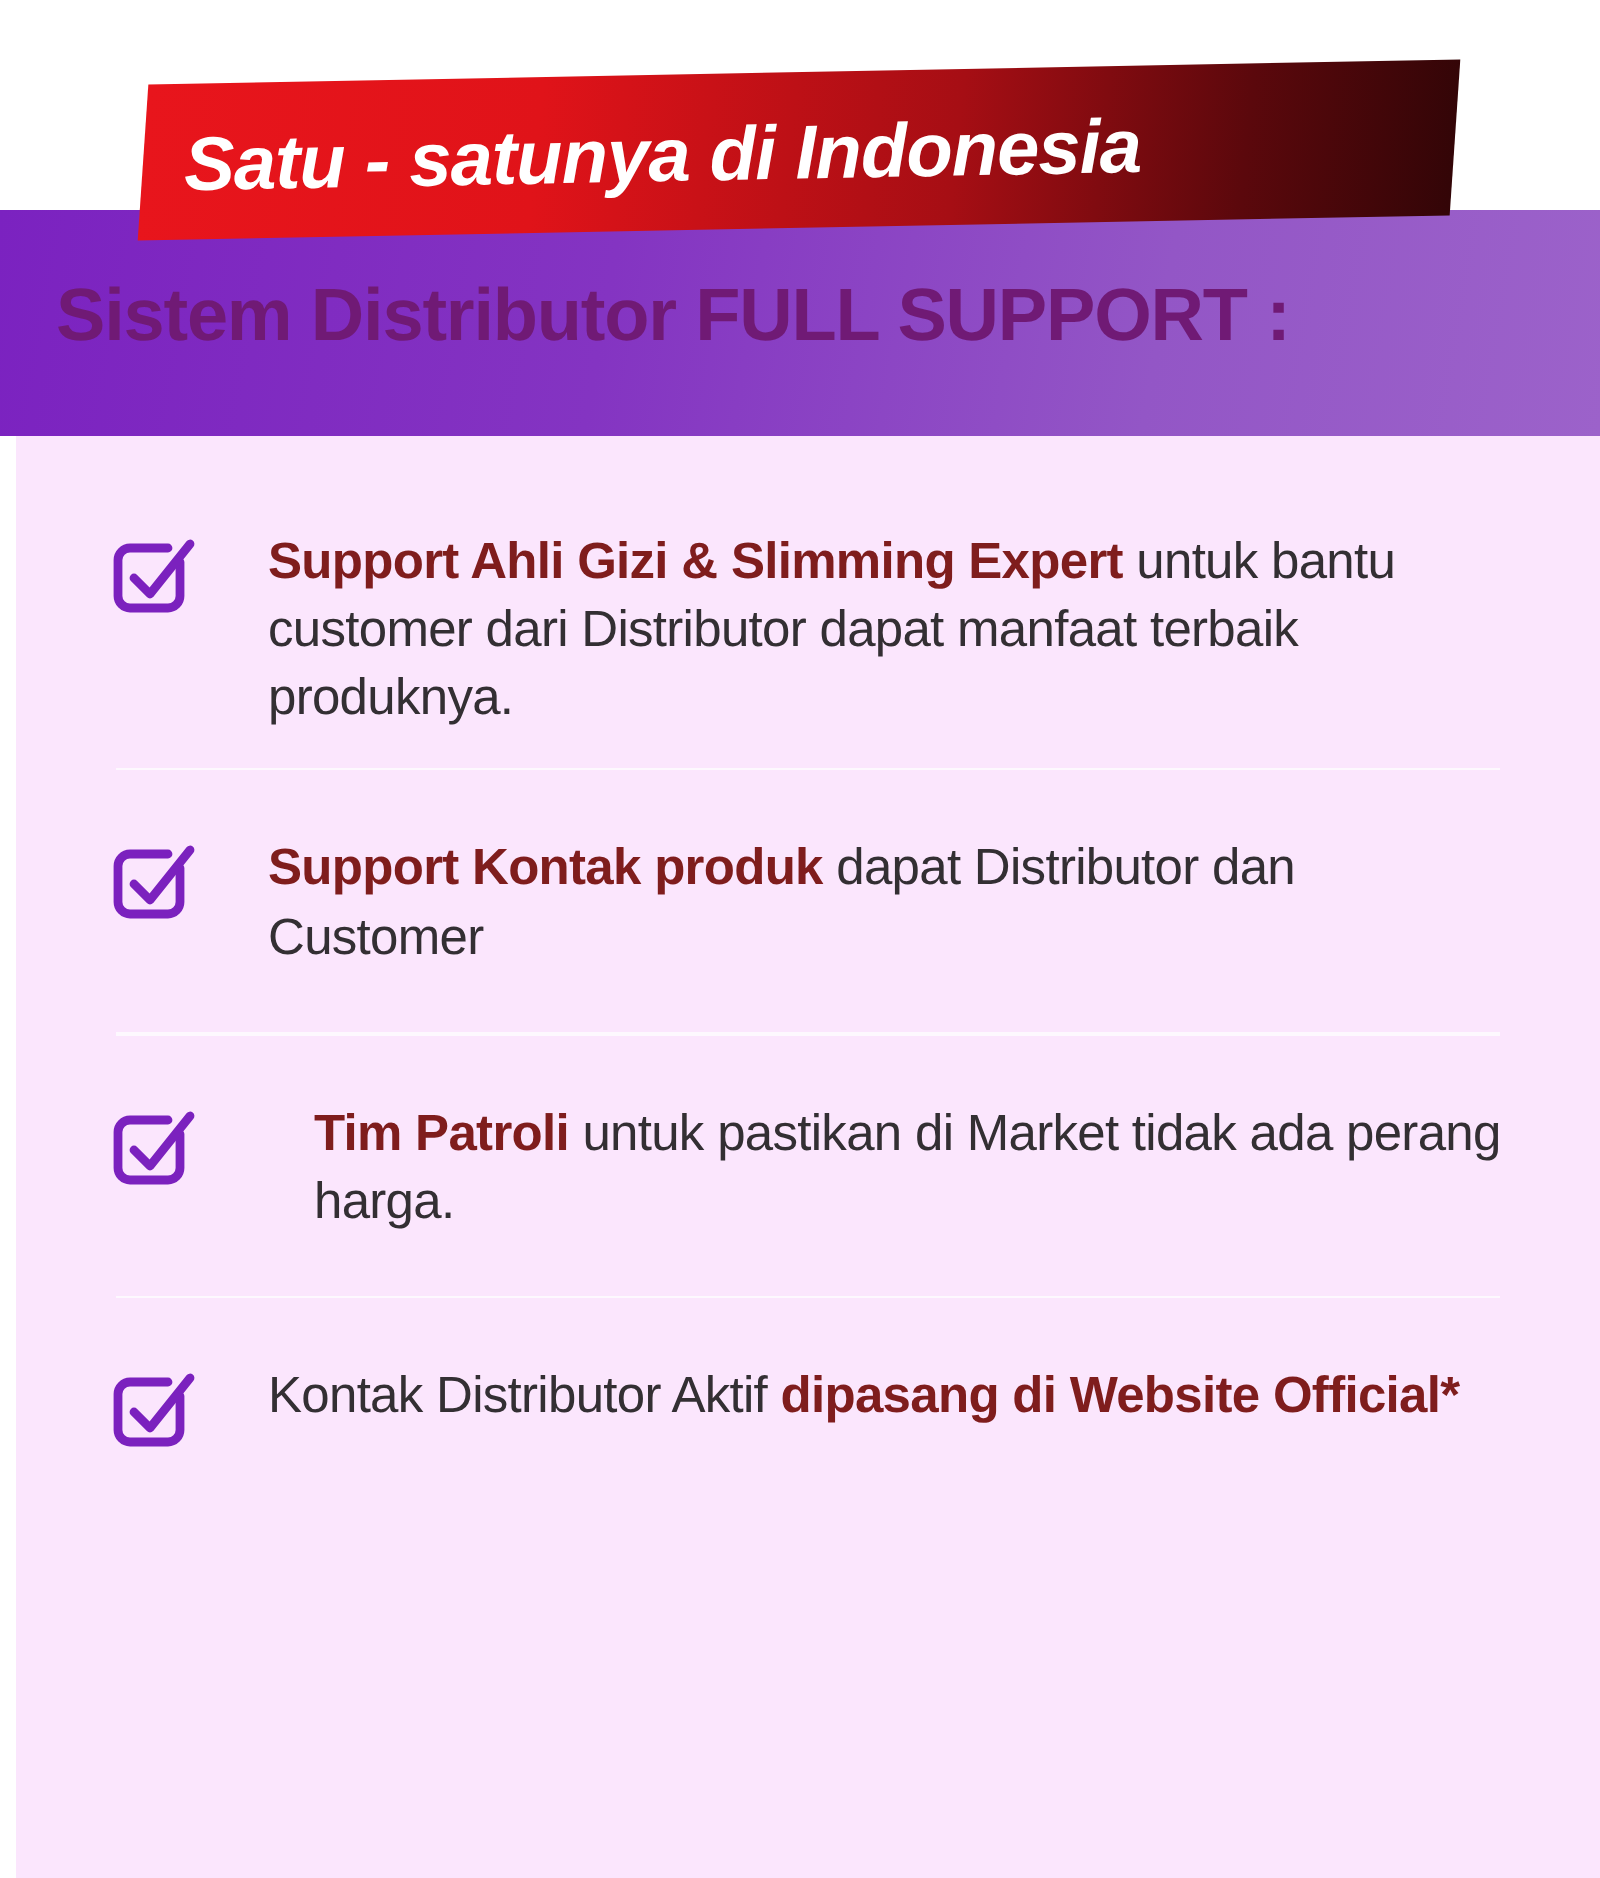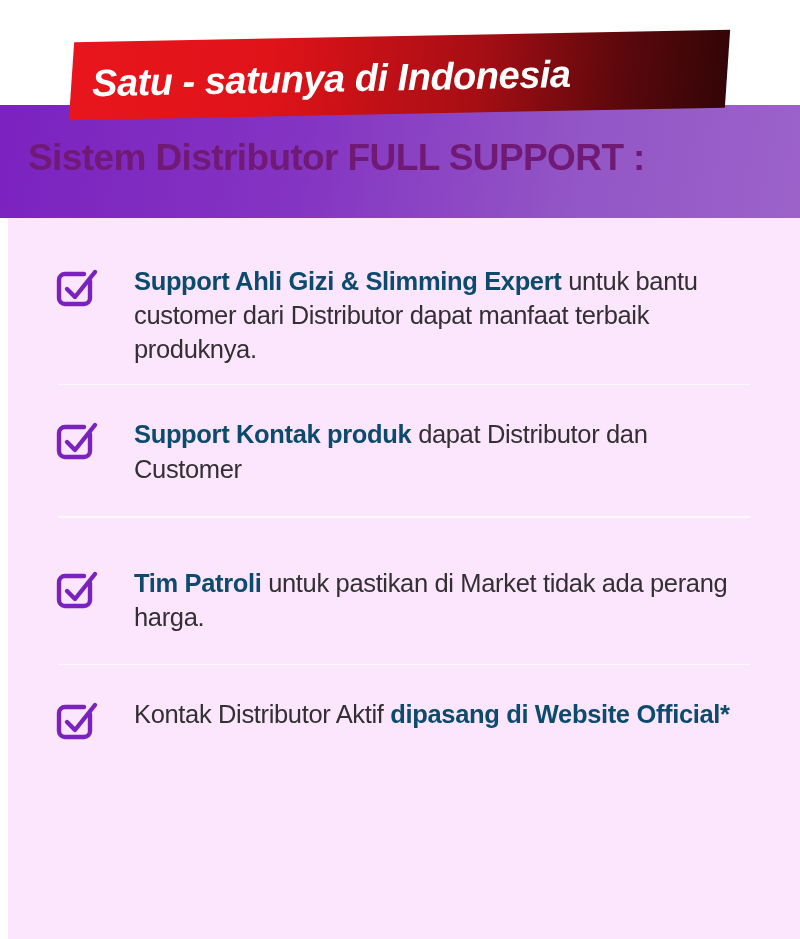--- a/index.html
+++ b/index.html
@@ -118,21 +118,21 @@
   .text-cell {
     flex: 1 1 auto;
     color: #332F33;
     font-size: 25.5px;
     line-height: 1.34;
     letter-spacing: -0.35px;
     padding-top: 0;
   }
   .text-cell b {
     font-weight: bold;
-    color: #0c4a6e;
+    color: #7f1d1d;
   }
 
   .divider {
     position: relative;
     height: 1px;
     margin: 0 50px;
     background: #FDF8FE;
     z-index: 2;
   }
 </style>
@@ -172,21 +172,21 @@
         </svg>
       </div>
       <div class="text-cell"><b>Support Kontak produk</b><span> dapat Distributor dan Customer</span></div>
     </div>
 
     <div class="divider"></div>
 
 
     <div class="divider"></div>
 
-    <div class="row" style="padding-top:48px;padding-bottom:30px;">
+    <div class="row" style="padding-top:32px;padding-bottom:30px;gap:23px;">
       <div class="check-cell">
         <svg class="checkbox-icon" viewBox="0 0 46 42">
           <path d="M36 13 V30 a6 6 0 0 1 -6 6 H11 a6 6 0 0 1 -6 -6 V12 a6 6 0 0 1 6 -6 H30" fill="none" stroke="#7B21BE" stroke-width="4.4" stroke-linecap="round"></path>
           <path d="M13 21 L21 29 L41 4" fill="none" stroke="#7B21BE" stroke-width="4.4" stroke-linecap="round" stroke-linejoin="round"></path>
         </svg>
       </div>
       <div class="text-cell"><b>Tim Patroli</b><span> untuk pastikan di Market tidak ada perang harga.</span></div>
     </div>
 
     <div class="divider"></div>

